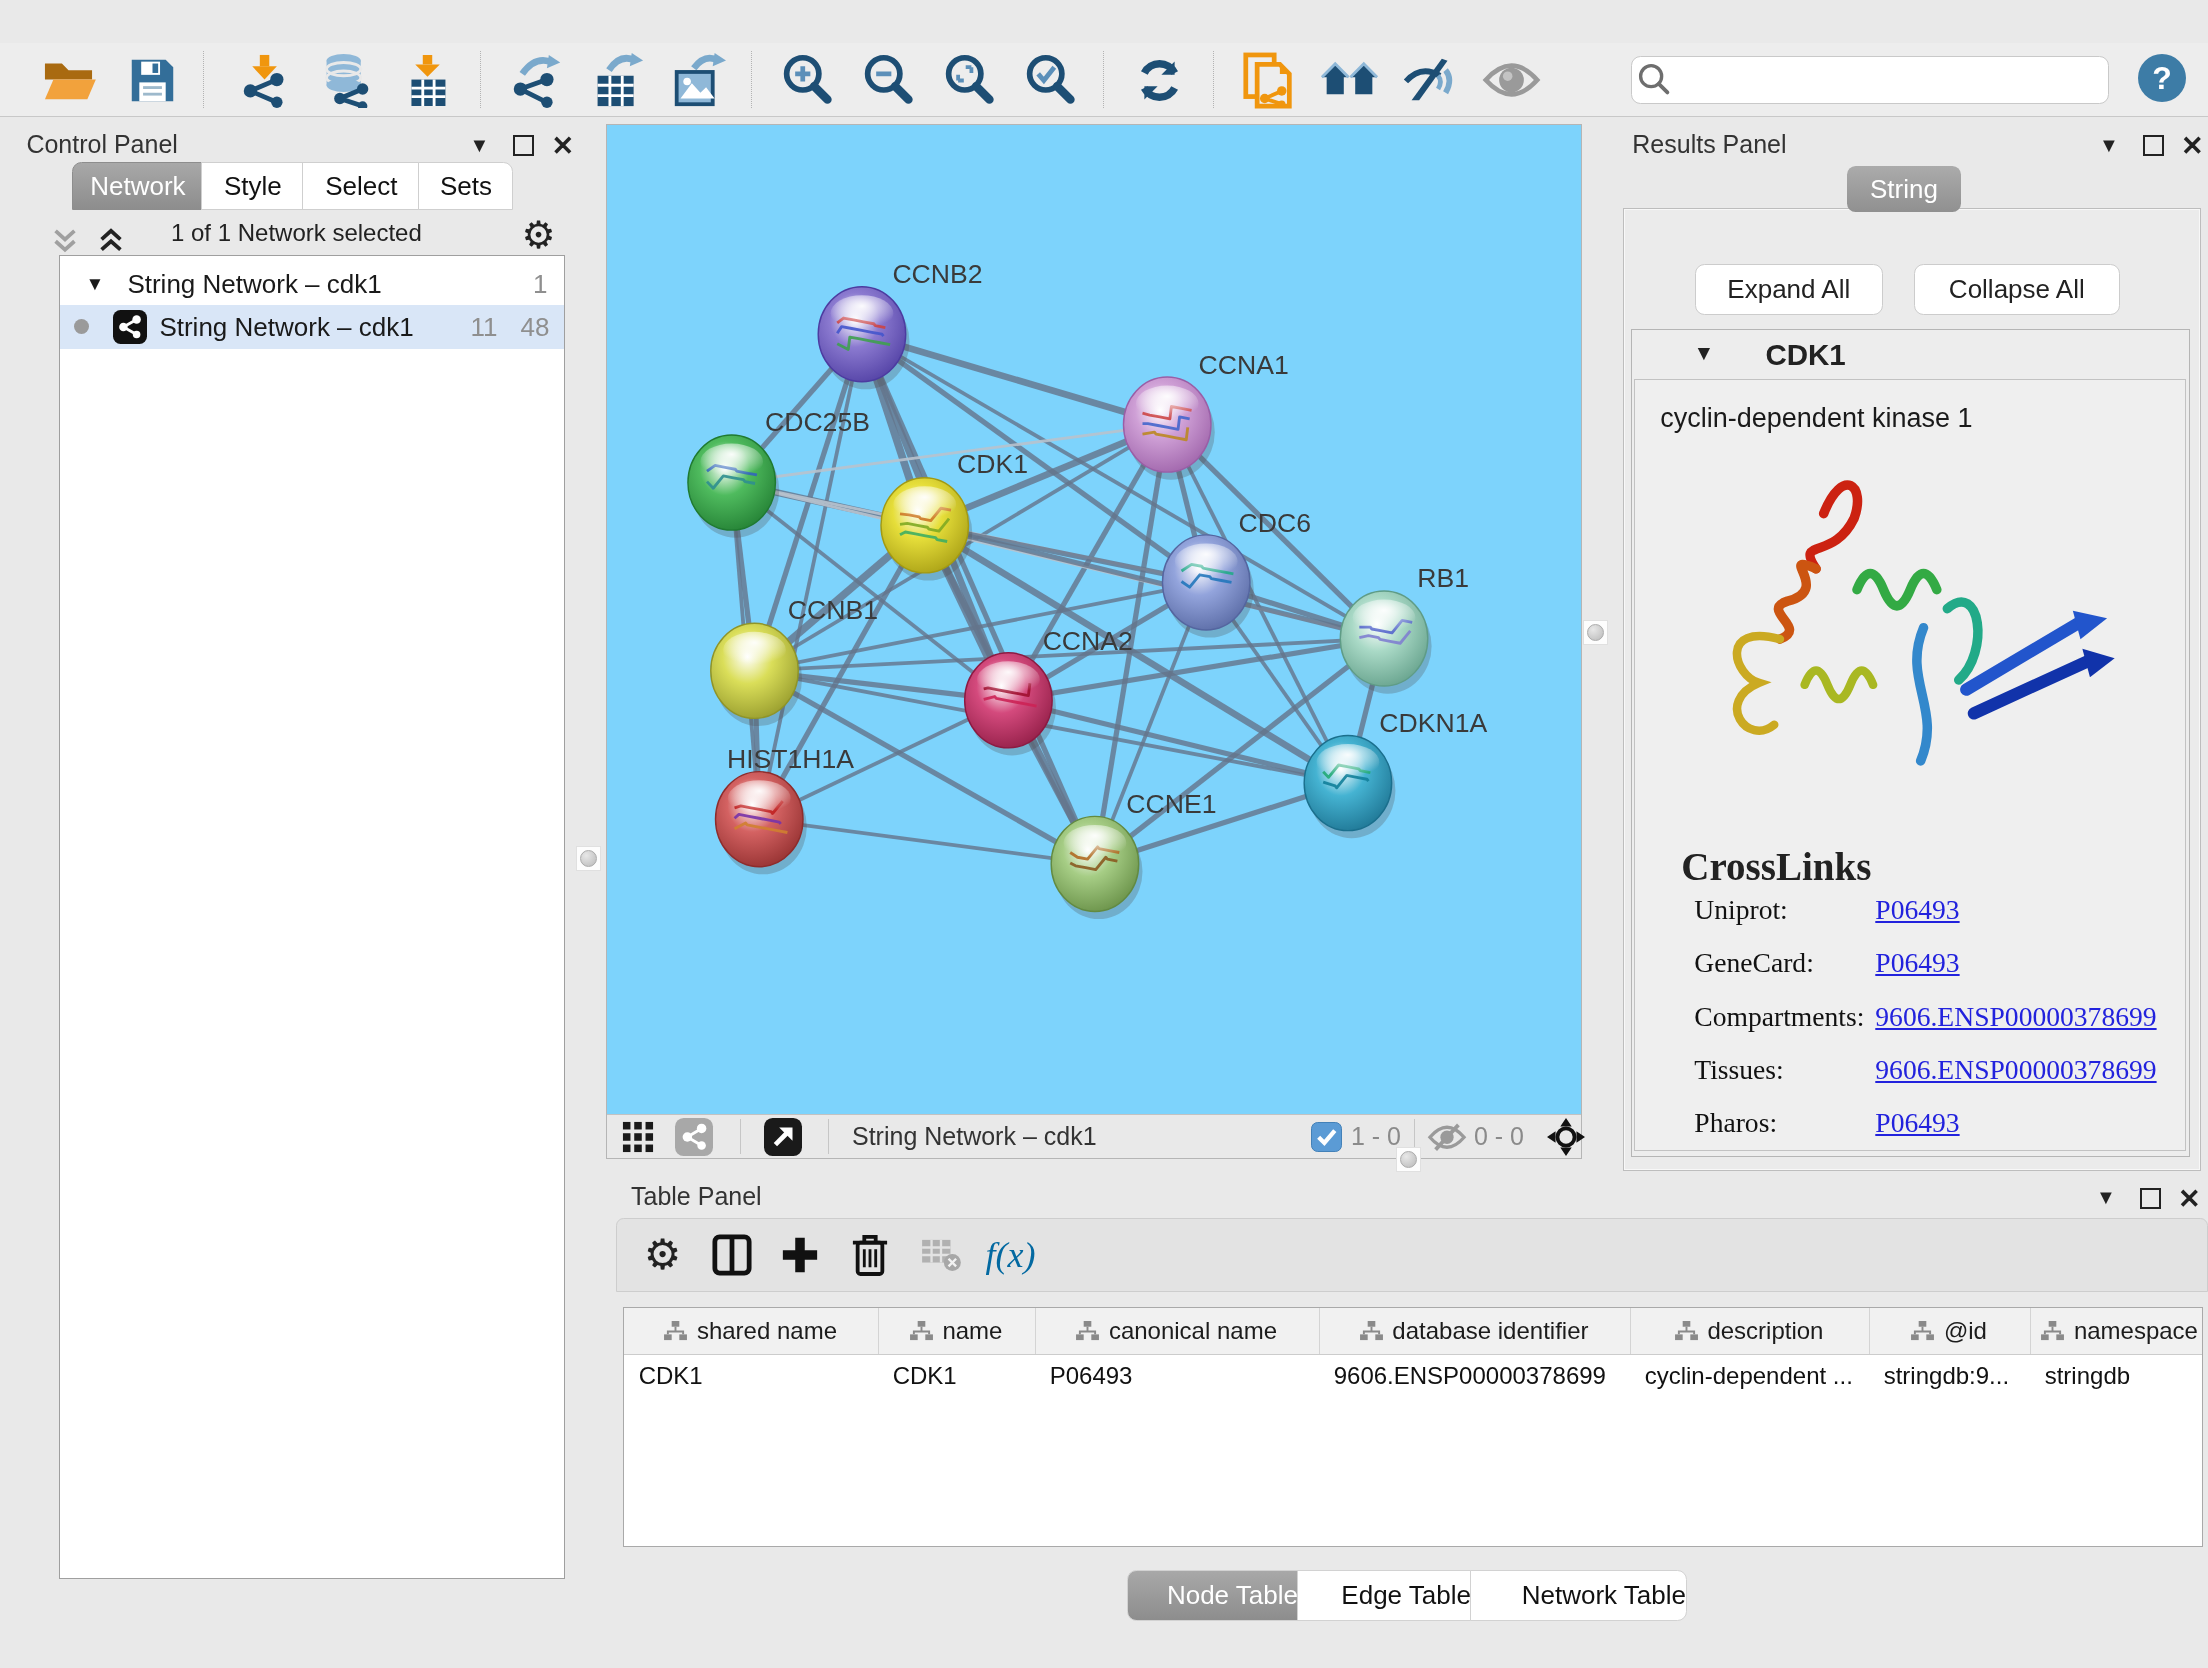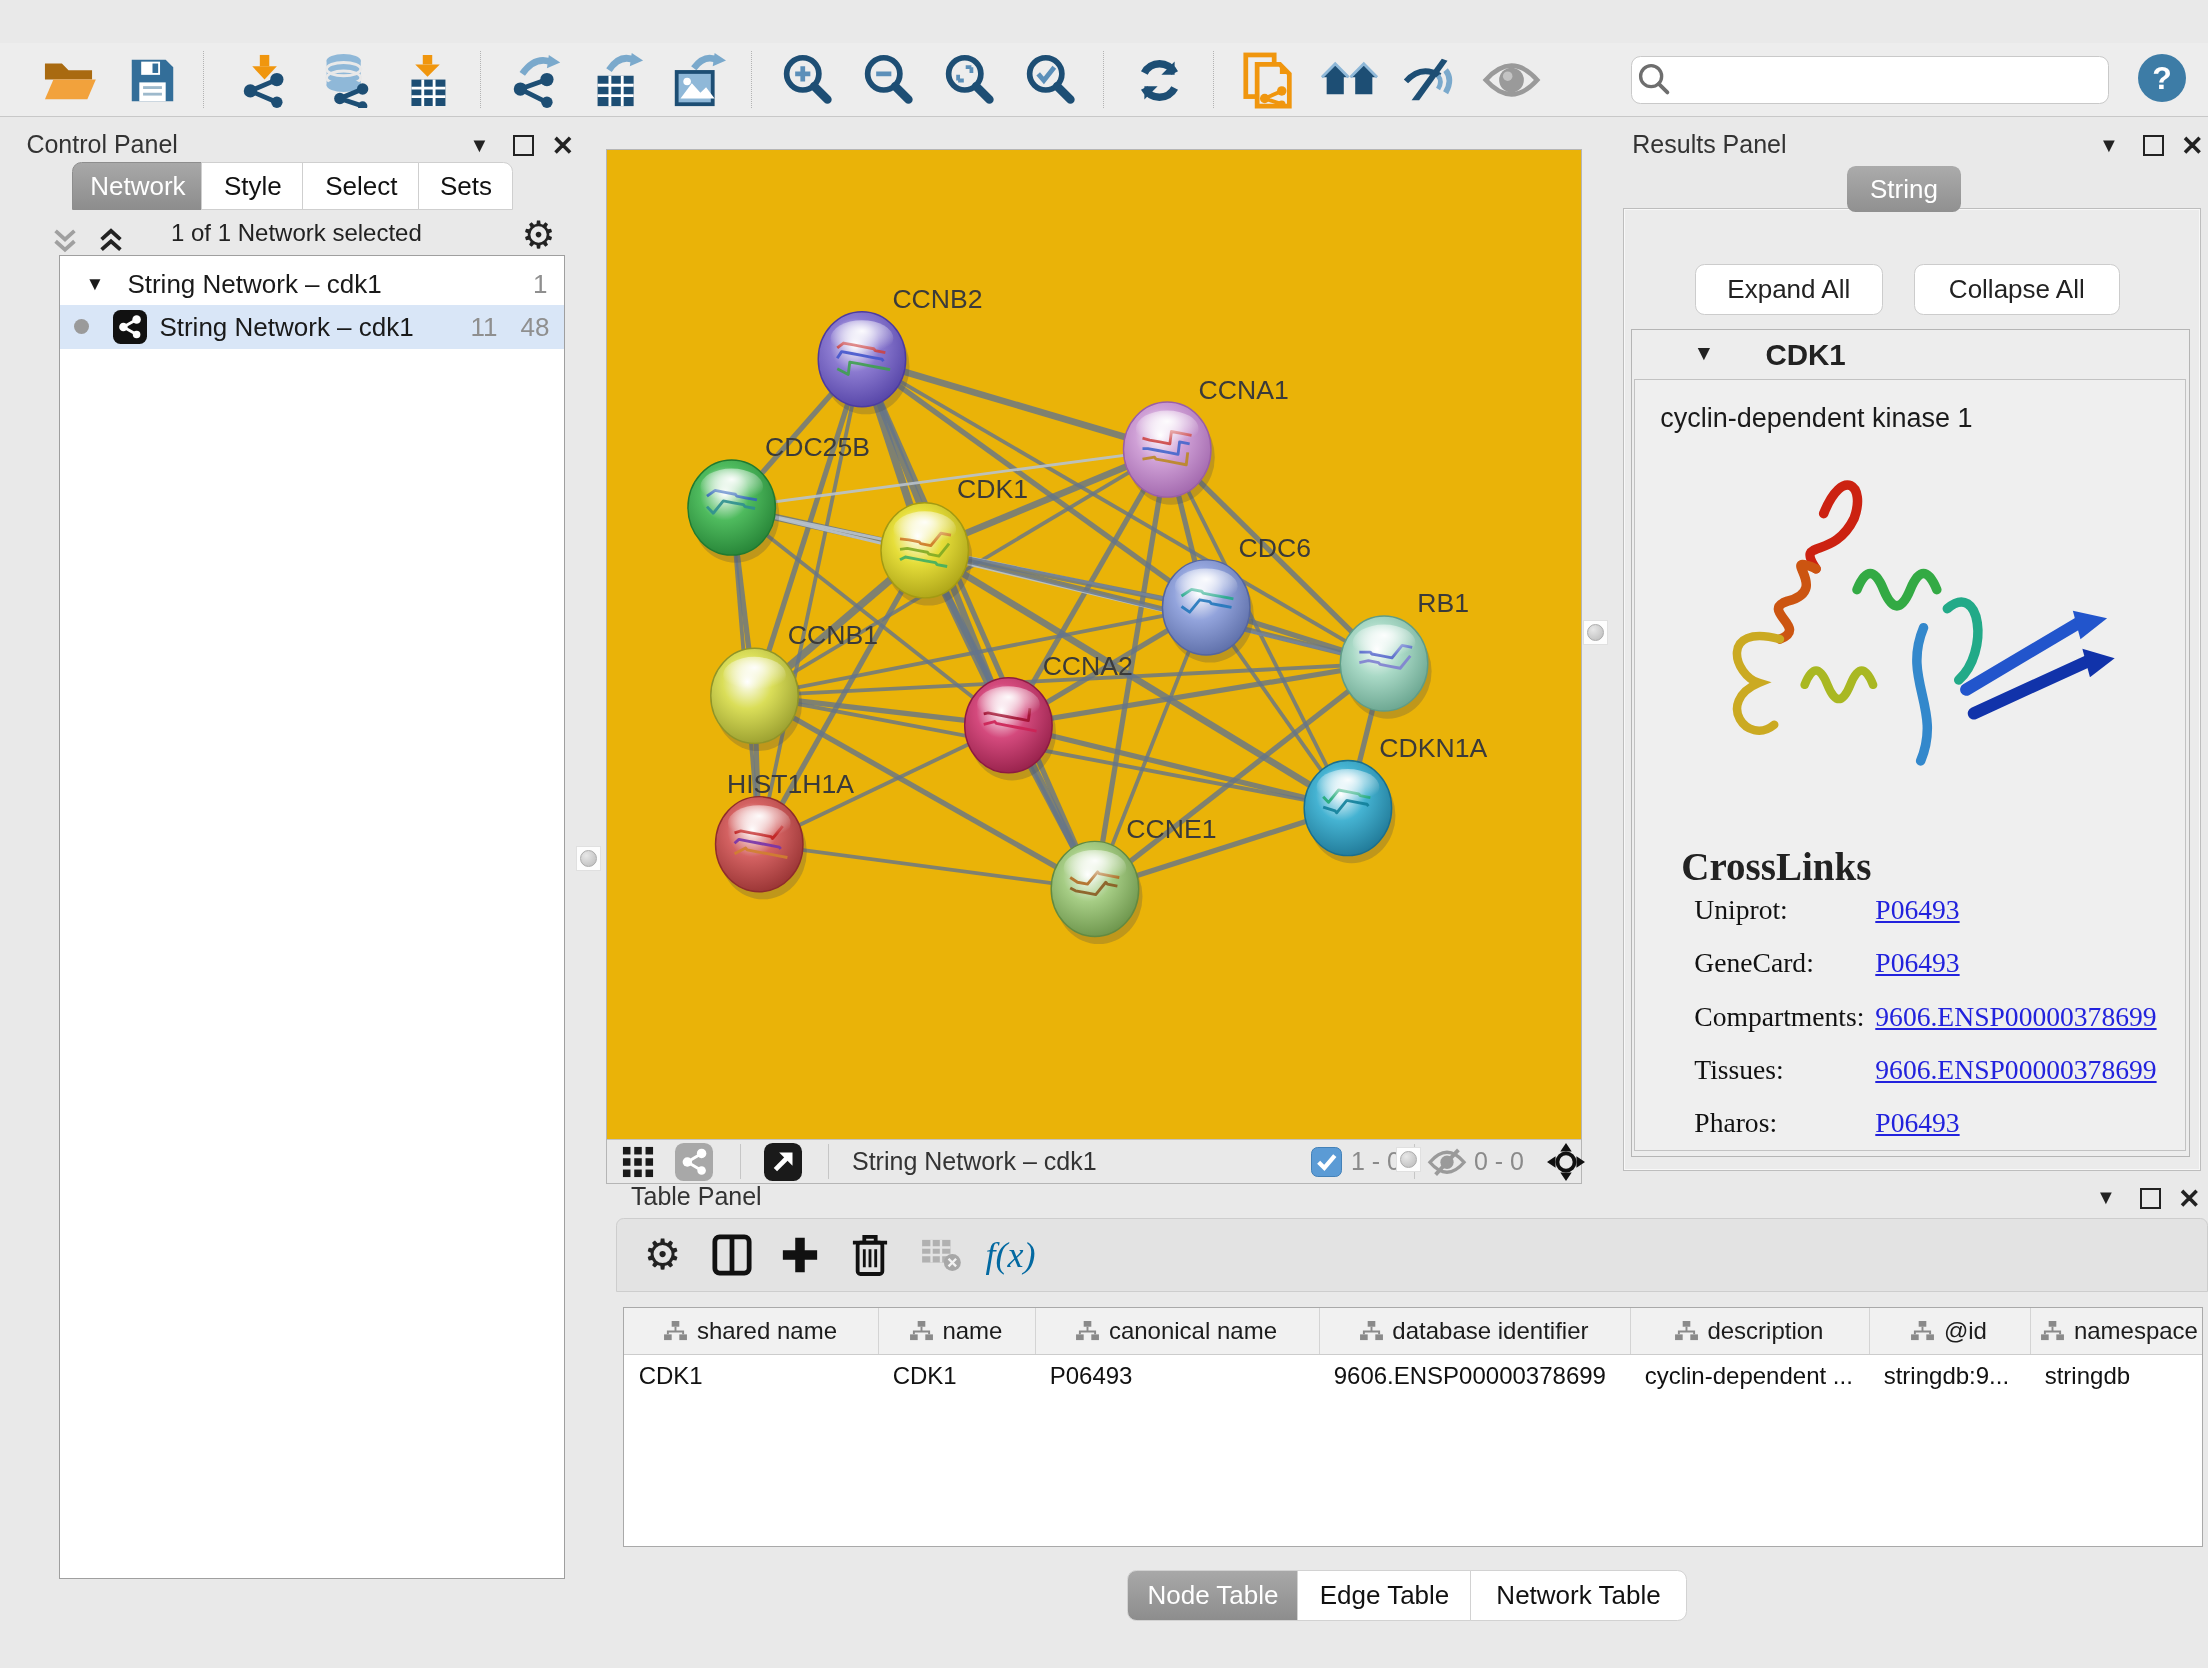--- a/index.html
+++ b/index.html
@@ -32,21 +32,21 @@
     font-size:26px;text-align:center;line-height:46px;color:#111;}
   .tab.sel{background:linear-gradient(#a8a8a8,#8d8d8d);color:#fff;border-color:#8d8d8d;}
   #cp-sub{position:absolute;left:38px;top:95px;width:495px;height:46px;font-size:24px;color:#222;}
   #tree{position:absolute;left:48px;top:131px;width:504px;height:1322px;background:#fff;
     border:1.9px solid #9f9f9f;}
   .trow{position:absolute;left:0;width:100%;height:44px;font-size:26px;line-height:44px;color:#1a1a1a;}
   .trow.sel{background:#d9e6f7;}
   .cnt{position:absolute;color:#8f8f8f;}
   .sharebadge{position:absolute;width:34px;height:34px;background:#111;border-radius:7.6px;top:4.8px;}
   
-  #netview{left:606px;top:124px;width:974px;height:1033px;background:#eab308;border:1px solid #b5b5b5;margin-top:25px;}
+  #netview{left:606px;top:124px;width:974px;height:1033px;background:#7dd3fc;border:1px solid #b5b5b5;}
   #netcanvas{position:absolute;left:0;top:0;width:974px;height:989px;}
   #nettb{position:absolute;left:0;top:989px;width:974px;height:43px;background:#e9e9e9;
     border-top:1px solid #c2c2c2;}
   .ntsep{position:absolute;top:3.8px;height:35px;border-left:1px solid #c6c6c6;}
   .graytxt{color:#8a8a8a;}
   
   #rp{left:1619px;top:124px;width:586px;height:1465px;}
   #rp-tab{position:absolute;left:228px;top:42px;width:114px;height:46px;border-radius:8.6px;
     background:linear-gradient(#ababab,#909090);color:#fff;font-size:26px;text-align:center;line-height:46px;z-index:2;}
   #rp-box{position:absolute;left:3.8px;top:84px;width:576px;height:961px;background:#ebebeb;
@@ -63,21 +63,21 @@
   #tp-strip{position:absolute;left:0;top:41px;width:1590px;height:72px;background:#e3e3e3;
     border:1px solid #cdcdcd;border-radius:7.6px 7.6px 0 0;}
   .tico{position:absolute;top:11.4px;width:53px;height:49px;display:flex;align-items:center;justify-content:center;}
   #ttable{position:absolute;left:6.7px;top:130px;width:1578px;height:238px;background:#fff;border:1px solid #a9a9a9;overflow:hidden;}
   #thead{position:absolute;left:0;top:0;height:46px;width:1902px;background:#f1f1f1;border-bottom:1.9px solid #cccccc;}
   .hcell{position:absolute;top:0;height:46px;font-size:24px;color:#1c1c1c;display:flex;align-items:center;
     justify-content:center;border-right:1px solid #d4d4d4;gap:9.5px;overflow:hidden;white-space:nowrap;}
   .dcell{position:absolute;top:46px;height:44px;font-size:24px;color:#111;line-height:44px;padding-left:15px;
     overflow:hidden;white-space:nowrap;box-sizing:border-box;}
   .btab{position:absolute;top:393px;height:49px;background:#fff;border:1px solid #d2d2d2;
-    font-size:26px;text-align:center;line-height:49px;color:#111;}
+    font-size:26px;text-align:right;line-height:49px;color:#111;}
   .btab.sel{background:linear-gradient(#a8a8a8,#8d8d8d);color:#fff;}
   
   #statusbar{left:0;top:1607px;width:2208px;height:61px;background:#ededed;border-top:1px solid #c6c6c6;}
   .sbtn{position:absolute;top:7.6px;height:42px;background:#fafafa;border:1.9px solid #b9b9b9;
     display:flex;align-items:center;justify-content:center;gap:11.4px;font-size:25px;}
   
   .handle{position:absolute;width:23px;height:23px;background:#fdfdfd;border:1px solid #e0e0e0;
     display:flex;align-items:center;justify-content:center;}
   .handle i{width:15px;height:15px;border-radius:50%;
     background:radial-gradient(circle at 35% 30%,#e8e8e8,#b9b9b9);border:1px solid #ababab;}

